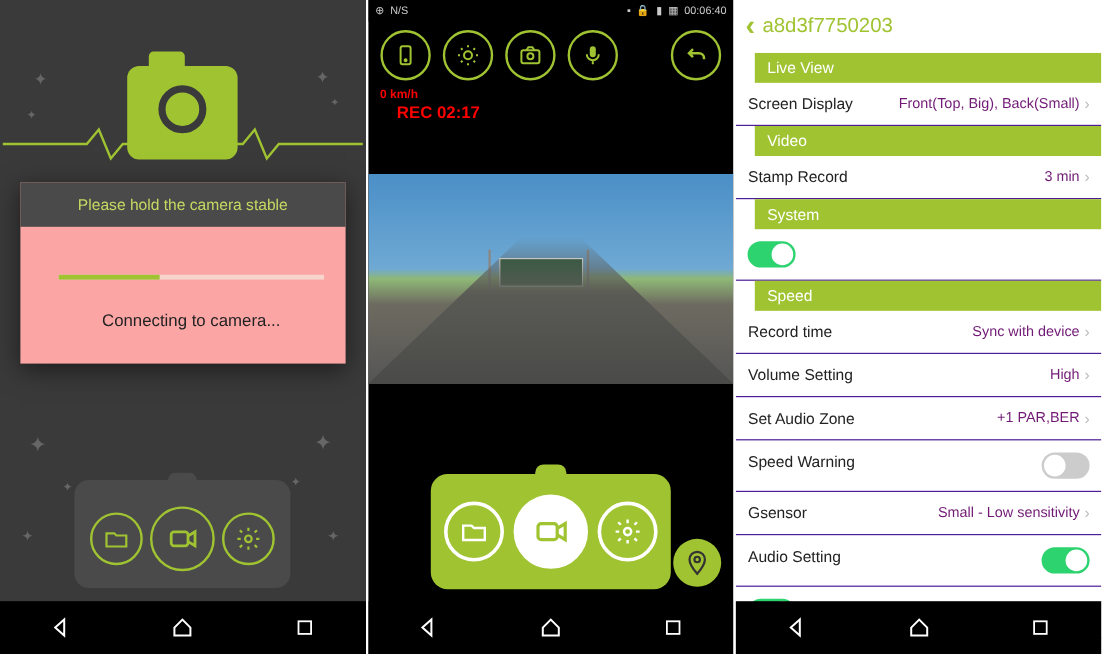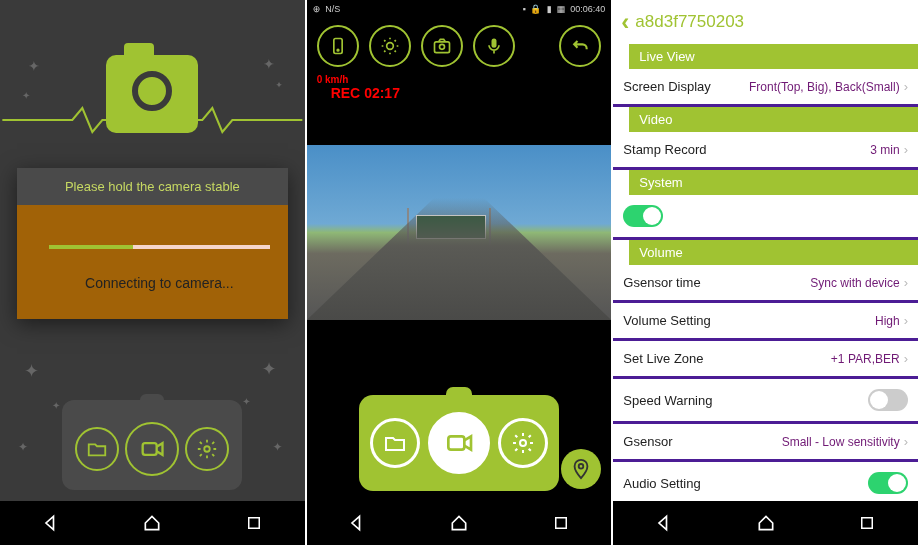--- a/index.html
+++ b/index.html
@@ -19,21 +19,21 @@
 .sp6 { top: 400px; left: 52px; font-size: 10px; }
 .sp7 { top: 358px; right: 28px; font-size: 18px; }
 .sp8 { top: 396px; right: 54px; font-size: 10px; }
 .sp9 { top: 440px; left: 18px; font-size: 12px; }
 .sp10 { top: 440px; right: 22px; font-size: 12px; }
 .s1-camera-icon { margin-top: 55px; width: 92px; height: 78px; background: #a0c332; border-radius: 10px; position: relative; }
 .s1-camera-icon::before { content: ''; position: absolute; top: -12px; left: 18px; width: 30px; height: 14px; background: #a0c332; border-radius: 4px 4px 0 0; }
 .s1-camera-lens { position: absolute; top: 16px; left: 26px; width: 40px; height: 40px; border: 6px solid #3a3a3a; border-radius: 50%; }
 .s1-heartbeat { position: absolute; top: 100px; left: 0; right: 0; height: 40px; }
 .s1-heartbeat svg { width: 100%; height: 100%; }
-.s1-dialog { position: absolute; top: 168px; left: 17px; right: 17px; background: #a16207; box-shadow: 0 5px 20px rgba(0,0,0,0.5); }
+.s1-dialog { position: absolute; top: 152px; left: 17px; right: 17px; background: #fca5a5; box-shadow: 0 5px 20px rgba(0,0,0,0.5); }
 .s1-dialog-header { background: #4a4a4a; padding: 11px; text-align: center; color: #c6d862; font-size: 13px; }
 .s1-dialog-body { padding: 40px 18px 28px; text-align: center; margin-left: 14px; }
 .s1-progress { height: 4px; background: #f5d5cc; margin-bottom: 26px; position: relative; }
 .s1-progress-fill { position: absolute; left: 0; top: 0; height: 100%; width: 38%; background: #a0c332; }
 .s1-status { font-size: 14px; color: #222; }
 .s1-bottom-panel { position: absolute; bottom: 55px; left: 50%; transform: translateX(-50%); width: 180px; height: 90px; background: #4a4a4a; border-radius: 12px; display: flex; align-items: center; justify-content: center; gap: 6px; padding-top: 8px; }
 .s1-bottom-panel::before { content: ''; position: absolute; top: -6px; left: 50%; transform: translateX(-50%); width: 24px; height: 10px; background: #4a4a4a; border-radius: 6px 6px 0 0; }
 .s1-panel-btn { width: 44px; height: 44px; border-radius: 50%; border: 2.5px solid #a0c332; display: flex; align-items: center; justify-content: center; }
 .s1-panel-btn.mid { width: 54px; height: 54px; }
 .s1-panel-icon { color: #a0c332; }
@@ -58,21 +58,21 @@
 .s2-panel-btn { width: 50px; height: 50px; border-radius: 50%; border: 3px solid #fff; display: flex; align-items: center; justify-content: center; color: #fff; }
 .s2-panel-btn.mid { width: 62px; height: 62px; background: #fff; color: #a0c332; }
 .s2-map-btn { position: absolute; bottom: 56px; right: 10px; width: 40px; height: 40px; border-radius: 50%; background: #a0c332; display: flex; align-items: center; justify-content: center; color: #333; }
 
 
 .s3 { background: #fff; color: #333; }
 .s3-header { height: 44px; background: #fff; display: flex; align-items: center; padding: 0 8px; gap: 6px; }
 .s3-back { color: #a0c332; font-size: 24px; font-weight: bold; }
 .s3-title { color: #a0c332; font-size: 17px; }
 .s3-section { background: #a0c332; color: #fff; padding: 5px 10px; font-size: 13px; margin-left: 16px; }
-.s3-row { display: flex; align-items: center; padding: 10px 10px; font-size: 13px; border-bottom: 3px solid #4c1d95; }
+.s3-row { display: flex; padding: 10px 10px; font-size: 13px; border-bottom: 1px solid #4c1d95; }
 .s3-row-label { flex: 1; color: #222; }
 .s3-row-value { color: #701a75; font-size: 12px; }
 .s3-chevron { color: #bbb; margin-left: 4px; font-size: 13px; }
 .s3-toggle { width: 40px; height: 22px; border-radius: 11px; position: relative; }
 .s3-toggle.on { background: #2dd36f; }
 .s3-toggle.off { background: #ccc; }
 .s3-toggle::after { content: ''; position: absolute; width: 18px; height: 18px; background: #fff; border-radius: 50%; top: 2px; }
 .s3-toggle.on::after { right: 2px; }
 .s3-toggle.off::after { left: 2px; }
 .s3-list { flex: 1; overflow-y: auto; }
@@ -282,33 +282,33 @@
       <span class="s3-row-label">Stamp Record</span>
       <span class="s3-row-value">3 min</span>
       <span class="s3-chevron">›</span>
     </div>
 
     <div class="s3-section">System</div>
     <div class="s3-row">
       <div class="s3-toggle on"></div>
     </div>
 
-    <div class="s3-section">Volume</div>
-    <div class="s3-row">
-      <span class="s3-row-label">Gsensor time</span>
+    <div class="s3-section">Speed</div>
+    <div class="s3-row">
+      <span class="s3-row-label">Record time</span>
       <span class="s3-row-value">Sync with device</span>
       <span class="s3-chevron">›</span>
     </div>
     <div class="s3-row">
       <span class="s3-row-label">Volume Setting</span>
       <span class="s3-row-value">High</span>
       <span class="s3-chevron">›</span>
     </div>
     <div class="s3-row">
-      <span class="s3-row-label">Set Live Zone</span>
+      <span class="s3-row-label">Set Audio Zone</span>
       <span class="s3-row-value">+1 PAR,BER</span>
       <span class="s3-chevron">›</span>
     </div>
     <div class="s3-row">
       <span class="s3-row-label">Speed Warning</span>
       <div class="s3-toggle off"></div>
     </div>
     <div class="s3-row">
       <span class="s3-row-label">Gsensor</span>
       <span class="s3-row-value">Small - Low sensitivity</span>

